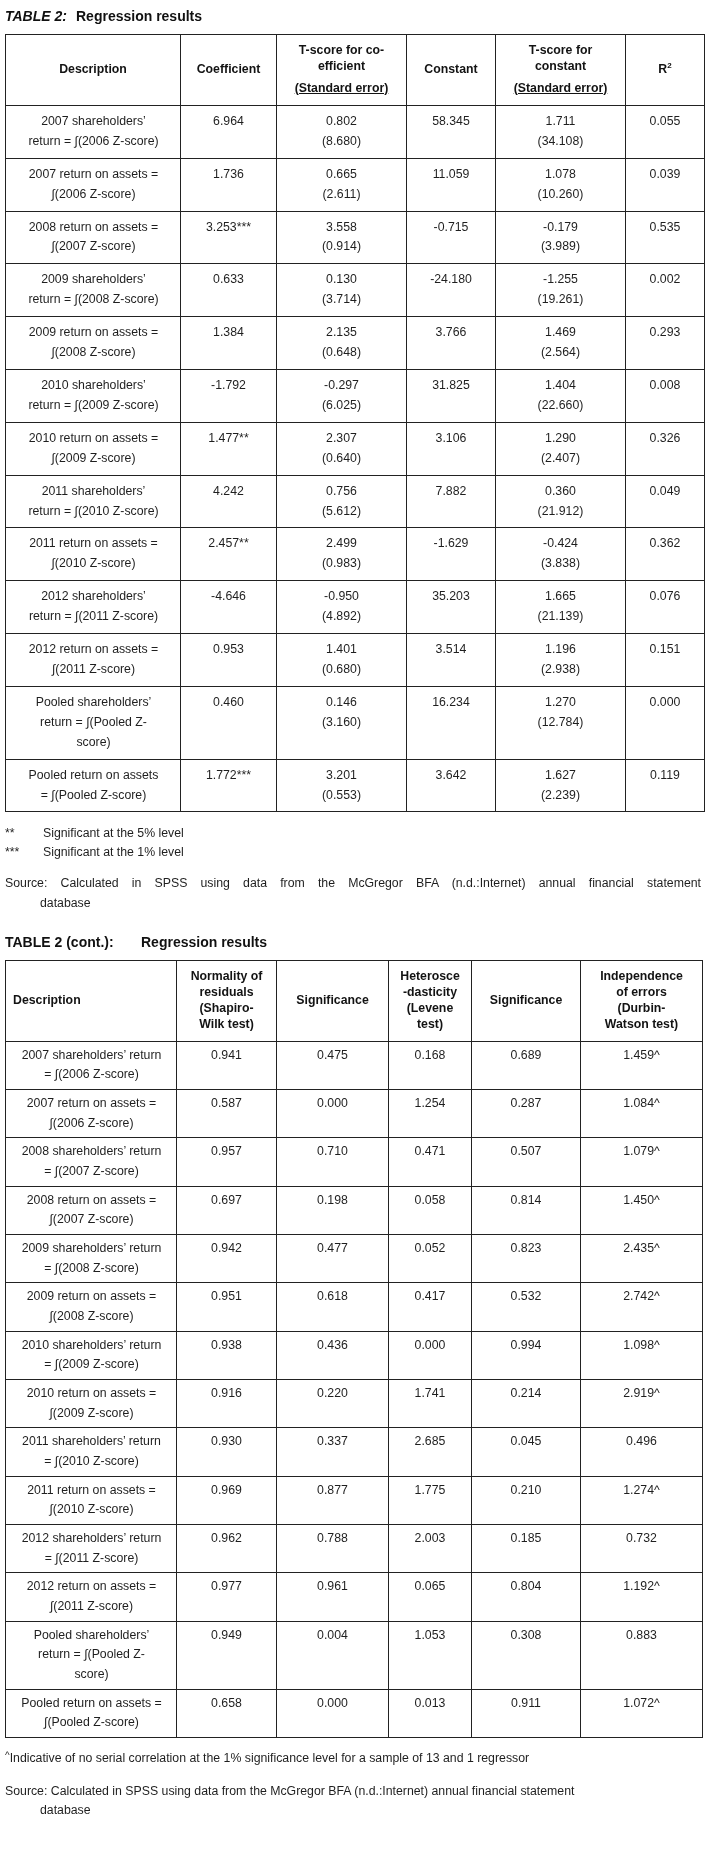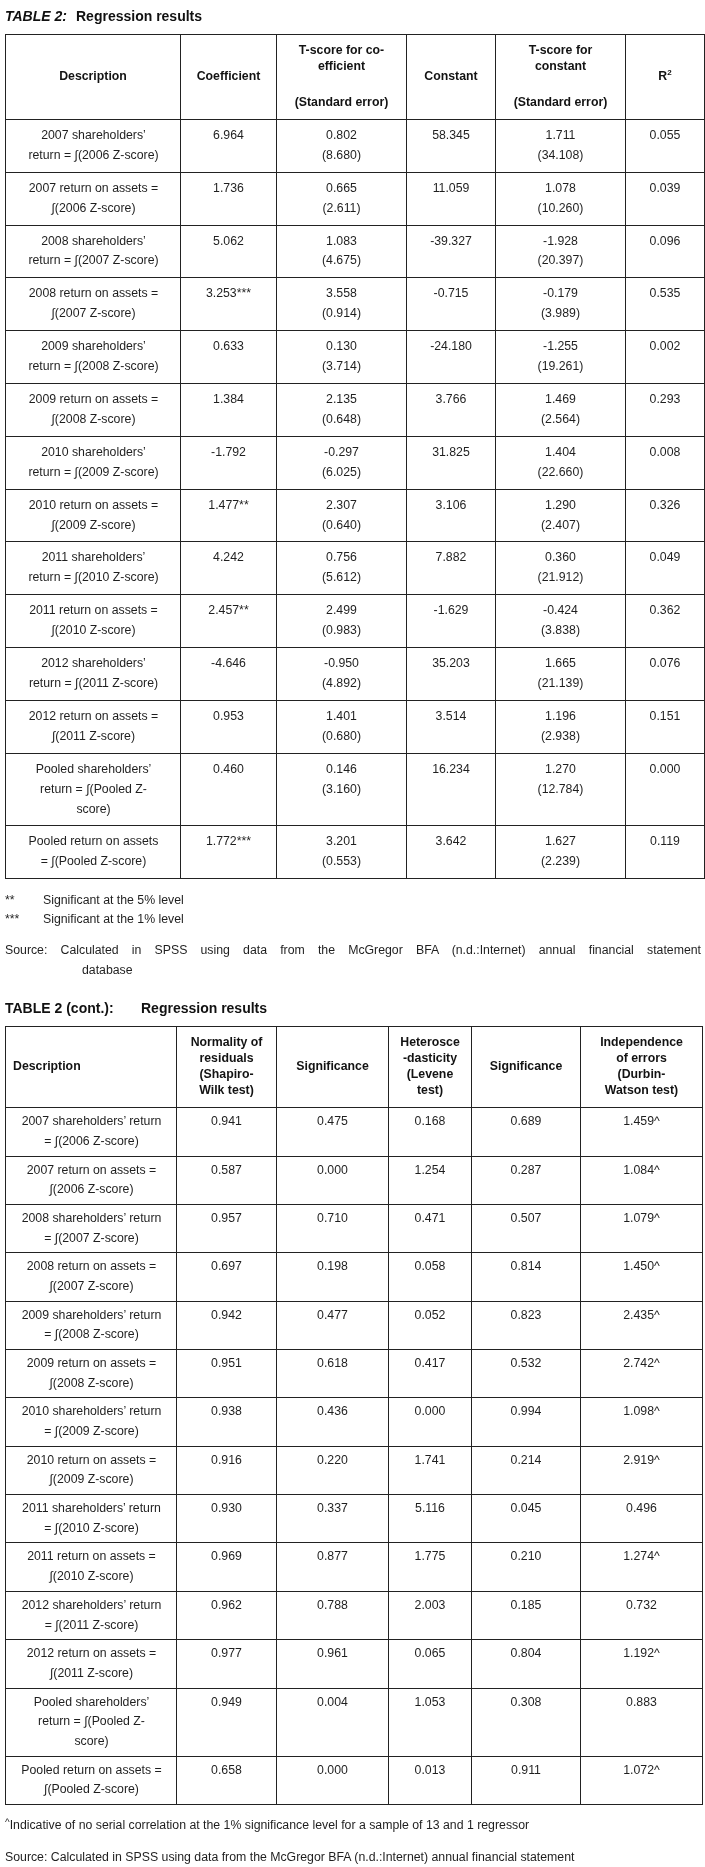--- a/index.html
+++ b/index.html
@@ -30,21 +30,21 @@
   .rtable th {
     font-weight: bold;
     text-align: center;
     vertical-align: middle;
     padding: 8px 4px;
     font-size: 12.3px;
     line-height: 1.3;
     color: #131313;
   }
   .hdr-main { white-space: pre-line; }
-  .hdr-sub { margin-top: 20px; }
+  .hdr-sub { margin-top: 6px; text-decoration: underline; }
   .rtable th sup { font-size: 0.65em; }
 
   .rtable td {
     vertical-align: top;
     font-size: 12.3px;
     color: #1f1f1f;
   }
   .t1 td { padding: 6px 6px; line-height: 1.62; }
   .t2 td { padding: 4px 6px; line-height: 1.6; }
   td.desc { text-align: center; white-space: pre-line; padding-left: 7px; }
@@ -62,21 +62,21 @@
   .t2 col.c2 { width: 112px; } .t2 col.c3 { width: 83px; }
   .t2 col.c4 { width: 109px; } .t2 col.c5 { width: 122px; }
   .t2 th.desc-h { text-align: left; padding-left: 7px; }
 
   .footnotes { margin: 12px 0 0 1px; font-size: 12.3px; }
   .fn-row { display: flex; line-height: 1.5; }
   .fn-sym { width: 38px; flex: 0 0 38px; }
 
   .source { margin: 13px 0 0 1px; font-size: 12.3px; line-height: 1.6; }
   .src1 .src-line1 { text-align: justify; text-align-last: justify; }
-  .src-line2 { margin-left: 77px; }
+  .src-line2 { margin-left: 35px; }
 
   .fn2 { margin: 10px 0 14px 1px; font-size: 12.3px; line-height: 1.5; }
   .fn2-sym { font-size: 0.8em; vertical-align: 4px; }
 </style>
 </head>
 <body>
 
 <div class="page">
 
   <div class="caption cap1">
@@ -143,35 +143,20 @@
             <div class="se">(2.611)</div>
           </td>
           <td class="num">11.059</td>
           <td class="num">
             <div>1.078</div>
             <div class="se">(10.260)</div>
           </td>
           <td class="num">0.039</td>
         </tr>
         <tr>
-          <td class="desc">2008 shareholders’
-return = ∫(2007 Z-score)</td>
-          <td class="num">5.062</td>
-          <td class="num">
-            <div>1.083</div>
-            <div class="se">(4.675)</div>
-          </td>
-          <td class="num">-39.327</td>
-          <td class="num">
-            <div>-1.928</div>
-            <div class="se">(20.397)</div>
-          </td>
-          <td class="num">0.096</td>
-        </tr>
-        <tr>
           <td class="desc">2008 return on assets =
 ∫(2007 Z-score)</td>
           <td class="num">3.253***</td>
           <td class="num">
             <div>3.558</div>
             <div class="se">(0.914)</div>
           </td>
           <td class="num">-0.715</td>
           <td class="num">
             <div>-0.179</div>
@@ -464,21 +449,21 @@
           <td class="num">0.220</td>
           <td class="num">1.741</td>
           <td class="num">0.214</td>
           <td class="num">2.919^</td>
         </tr>
         <tr>
           <td class="desc">2011 shareholders’ return
 = ∫(2010 Z-score)</td>
           <td class="num">0.930</td>
           <td class="num">0.337</td>
-          <td class="num">5.116</td>
+          <td class="num">2.685</td>
           <td class="num">0.045</td>
           <td class="num">0.496</td>
         </tr>
         <tr>
           <td class="desc">2011 return on assets =
 ∫(2010 Z-score)</td>
           <td class="num">0.969</td>
           <td class="num">0.877</td>
           <td class="num">1.775</td>
           <td class="num">0.210</td>

